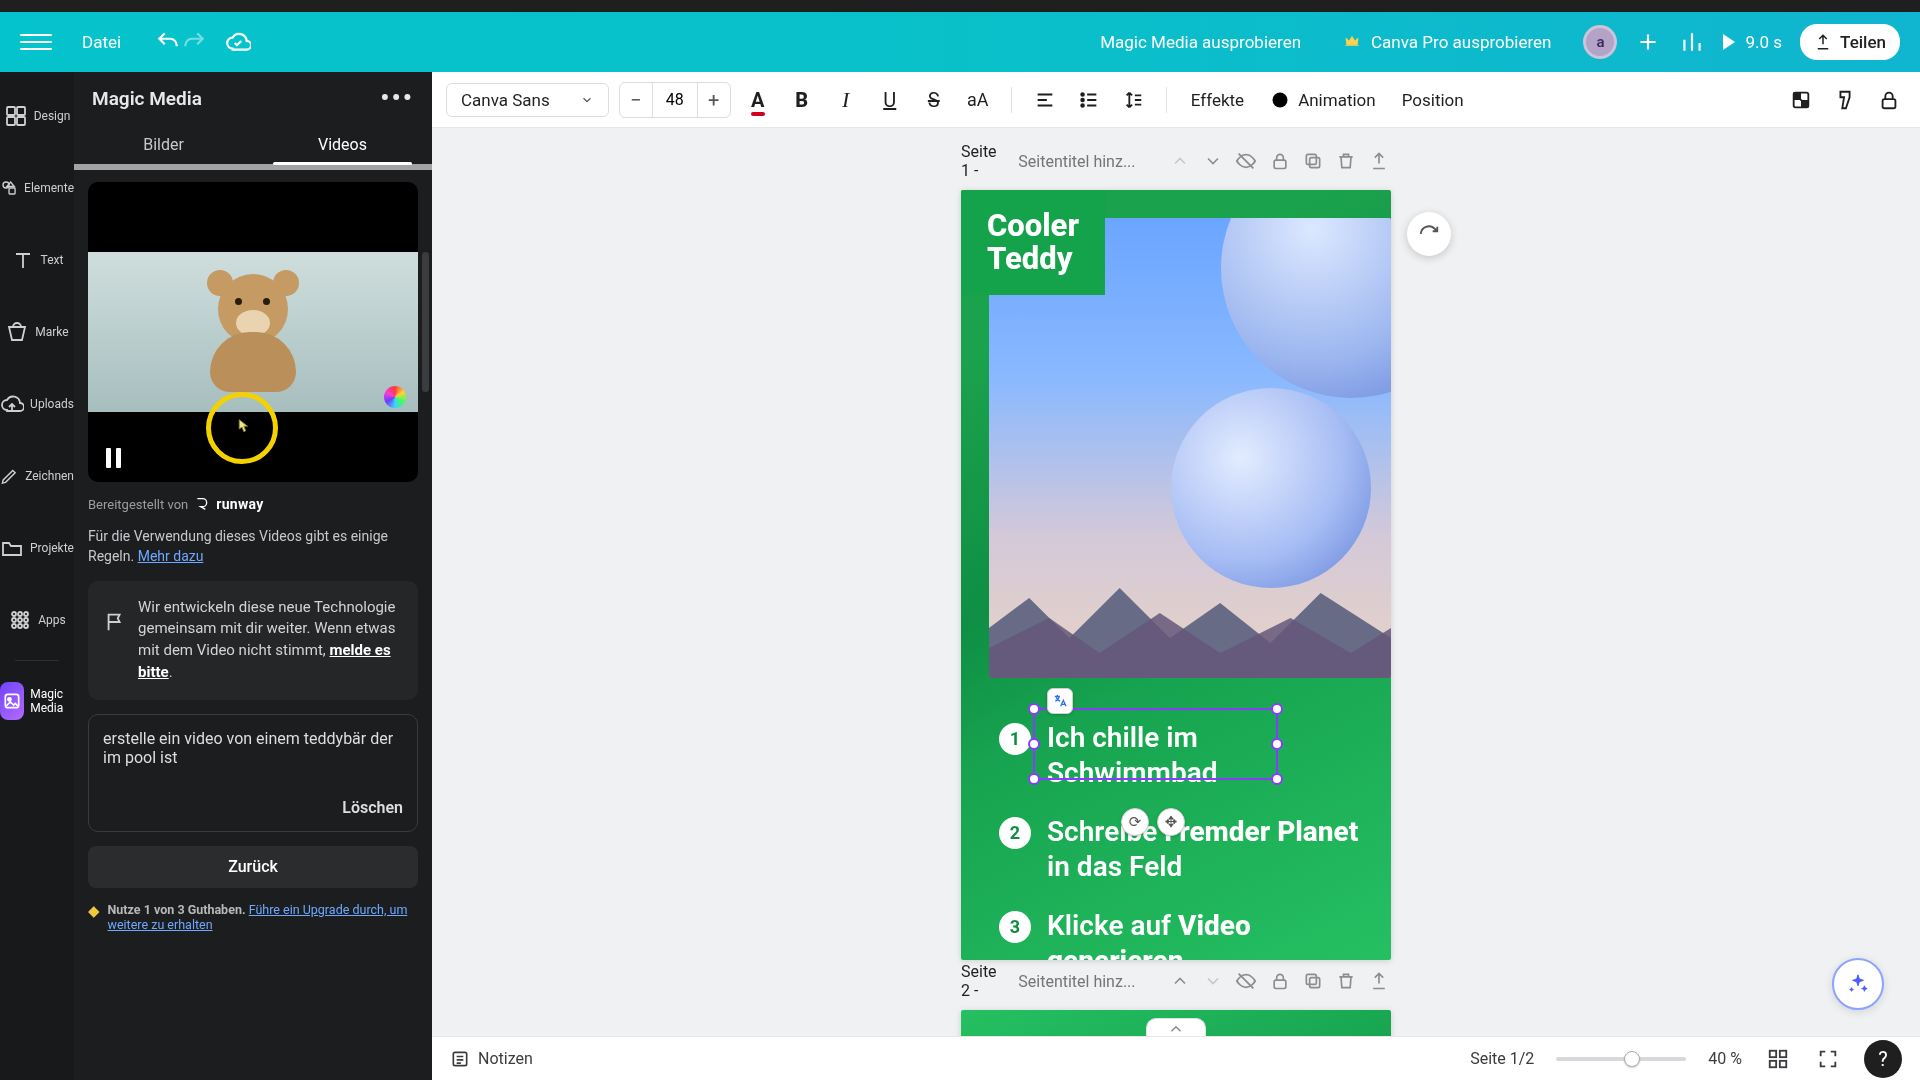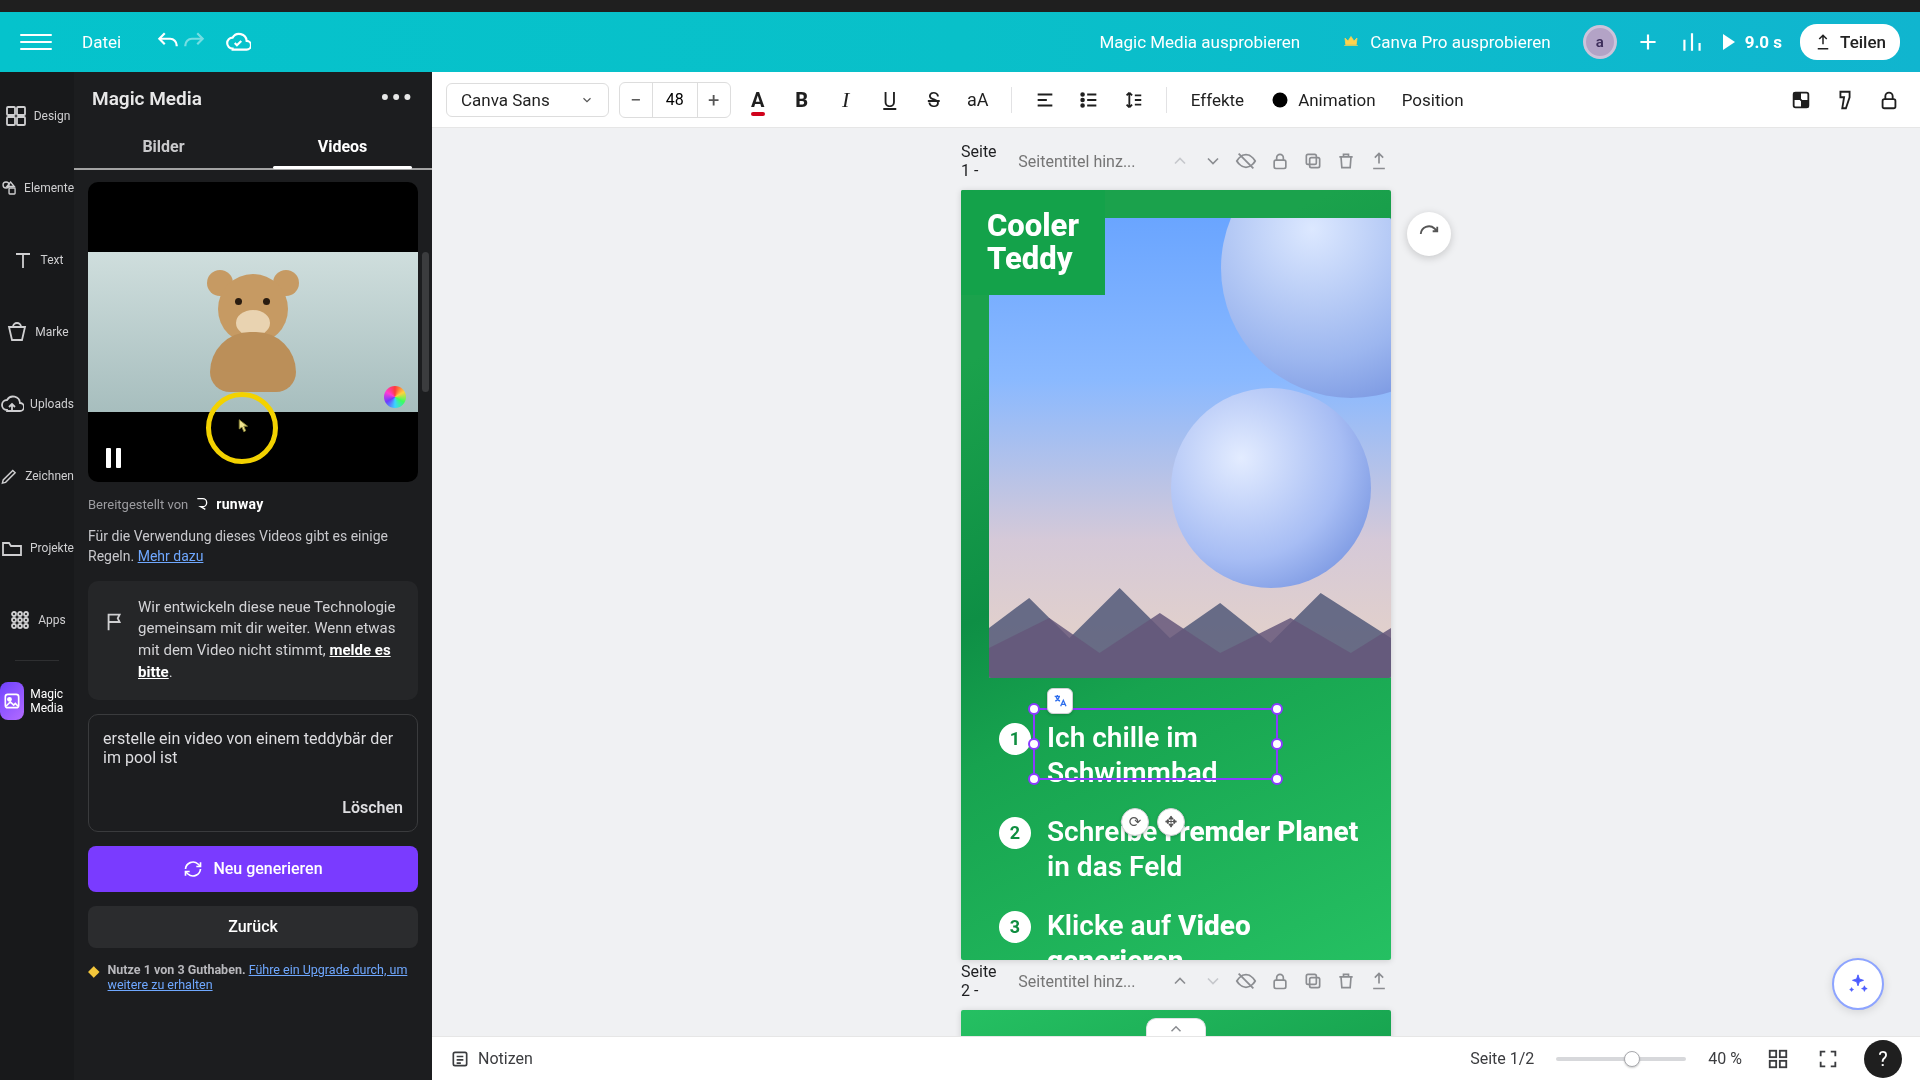--- a/index.html
+++ b/index.html
@@ -44,21 +44,21 @@
 .rail-item{width:100%;height:72px;display:flex;flex-direction:row;align-items:center;justify-content:center;gap:6px;cursor:pointer;}
 .rail-item svg{stroke:#cfcfd1;fill:none;stroke-width:1.8;}
 .rail-item.active{color:#fff;}
 .rail-item.active svg{stroke:#fff;}
 .magic-app{width:38px;height:38px;border-radius:8px;background:linear-gradient(135deg,#6f42ff,#b36bff);display:flex;align-items:center;justify-content:center;}
 
 
 .panel{position:absolute;top:72px;left:74px;width:358px;bottom:0;background:#1c1d1f;color:#e8e8e8;display:flex;flex-direction:column;overflow:hidden;}
 .panel-head{height:52px;display:flex;align-items:center;justify-content:space-between;padding:0 18px;font-size:19px;font-weight:600;}
 .dots{letter-spacing:2px;font-size:26px;line-height:0;cursor:pointer;color:#e8e8e8;}
-.panel-tabs{display:flex;height:46px;border-bottom:2px solid #a3a3a3;font-weight:bold;}
+.panel-tabs{display:flex;height:46px;border-bottom:6px solid #a3a3a3;}
 .panel-tab{flex:1;display:flex;align-items:center;justify-content:center;font-size:16px;color:#c9c9cb;cursor:pointer;position:relative;}
 .panel-tab.active{color:#fff;}
 .panel-tab.active::after{content:"";position:absolute;left:20px;right:20px;bottom:-1px;height:3px;background:#fff;border-radius:2px;}
 .panel-scroll{flex:1;overflow:hidden;padding:12px 14px 14px 14px;display:flex;flex-direction:column;gap:14px;}
 .video-card{background:#000;border-radius:10px;position:relative;height:300px;overflow:hidden;}
 .video-frame{position:absolute;left:0;right:0;top:70px;height:160px;background:linear-gradient(#cfdedd,#a7bebe);} 
 .teddy{position:absolute;left:50%;top:50%;transform:translate(-50%,-55%);width:120px;height:120px;}
 .teddy .head{width:70px;height:70px;background:#c69a63;border-radius:50%;position:absolute;left:25px;top:8px;}
 .teddy .ear{width:26px;height:26px;border-radius:50%;background:#c69a63;position:absolute;top:4px;}
 .teddy .ear.l{left:14px;} .teddy .ear.r{left:80px;}
@@ -186,21 +186,21 @@
           <path d="M12 5v14M5 12h14"></path>
         </svg>
       </div>
     <div class="hdr-icon">
         <svg viewBox="0 0 24 24">
           <path d="M5 20V10M12 20V4M19 20v-7"></path>
         </svg>
       </div>
     <div style="display:flex;align-items:center;gap:10px;">
       <div class="play-tri"></div>
-      <span style="font-weight:700">9.0 s</span>
+      <span style="font-weight:400">9.0 s</span>
     </div>
     <div class="pill-white">
       <svg width="18" height="18" viewBox="0 0 24 24">
           <path d="M12 3v12M7 8l5-5 5 5M5 21h14" stroke="#222" fill="none" stroke-width="2"></path>
         </svg>
       <span>Teilen</span>
     </div>
   </div>
 </div>
 
@@ -333,27 +333,20 @@
             <path d="M5 21V4h12l-2 4 2 4H5"></path>
           </svg></div>
       <span>Wir entwickeln diese neue Technologie gemeinsam mit dir weiter. Wenn etwas mit dem Video nicht stimmt, </span><b>melde es bitte</b><span>.</span>
     </div>
 
     <div class="prompt-box">
       <div class="prompt-text">erstelle ein video von einem teddybär der im pool ist</div>
       <div class="clear">Löschen</div>
     </div>
 
-    <button class="gen-btn">
-      <svg width="20" height="20" viewBox="0 0 24 24">
-          <path d="M3 12a9 9 0 0115-6l3 3M21 12a9 9 0 01-15 6l-3-3"></path>
-          <path d="M21 4v5h-5M3 20v-5h5"></path>
-        </svg>
-      <span>Neu generieren</span>
-    </button>
     <button class="back-btn">Zurück</button>
 
     <div class="credits">
       <span class="gem">◆</span>
       <div>
         <b>Nutze 1 von 3 Guthaben.</b>
         <a href="#">Führe ein Upgrade durch, um weitere zu erhalten</a>
       </div>
     </div>
   </div>

